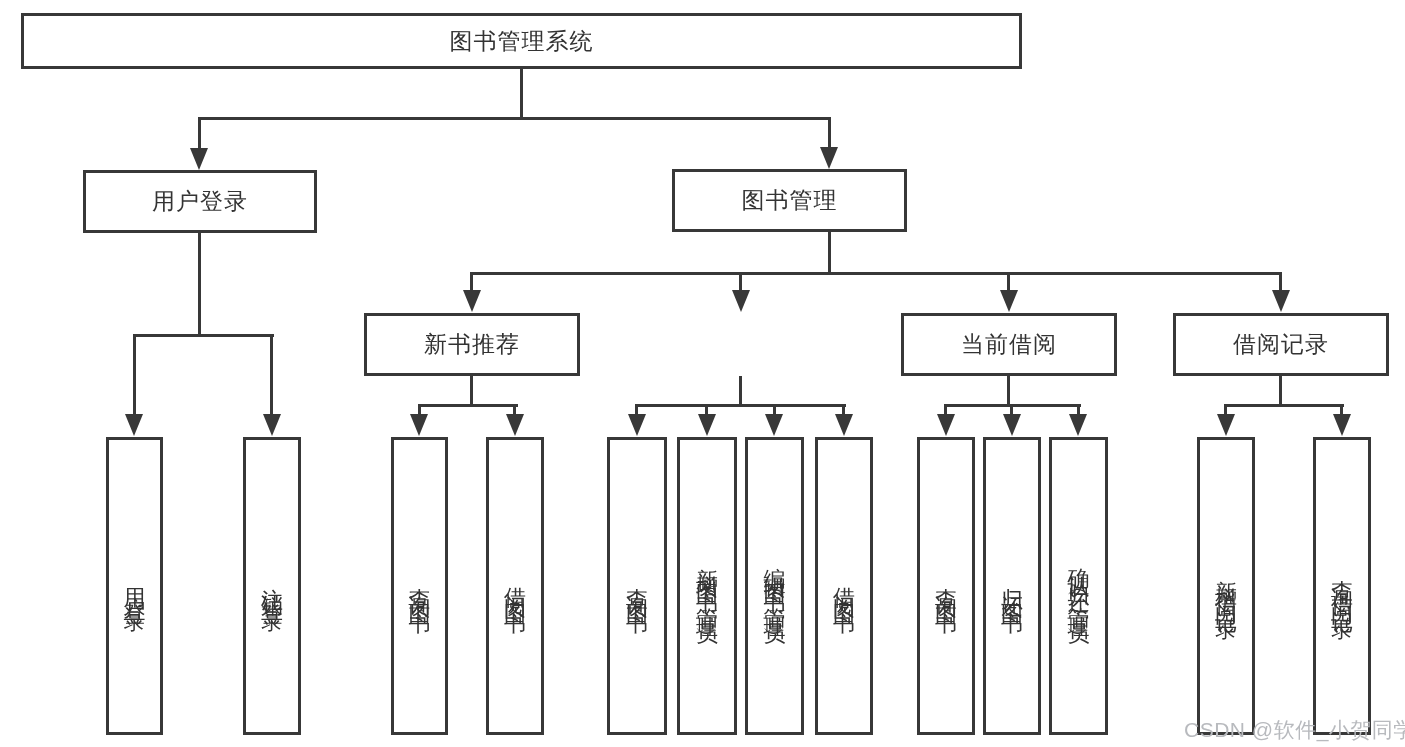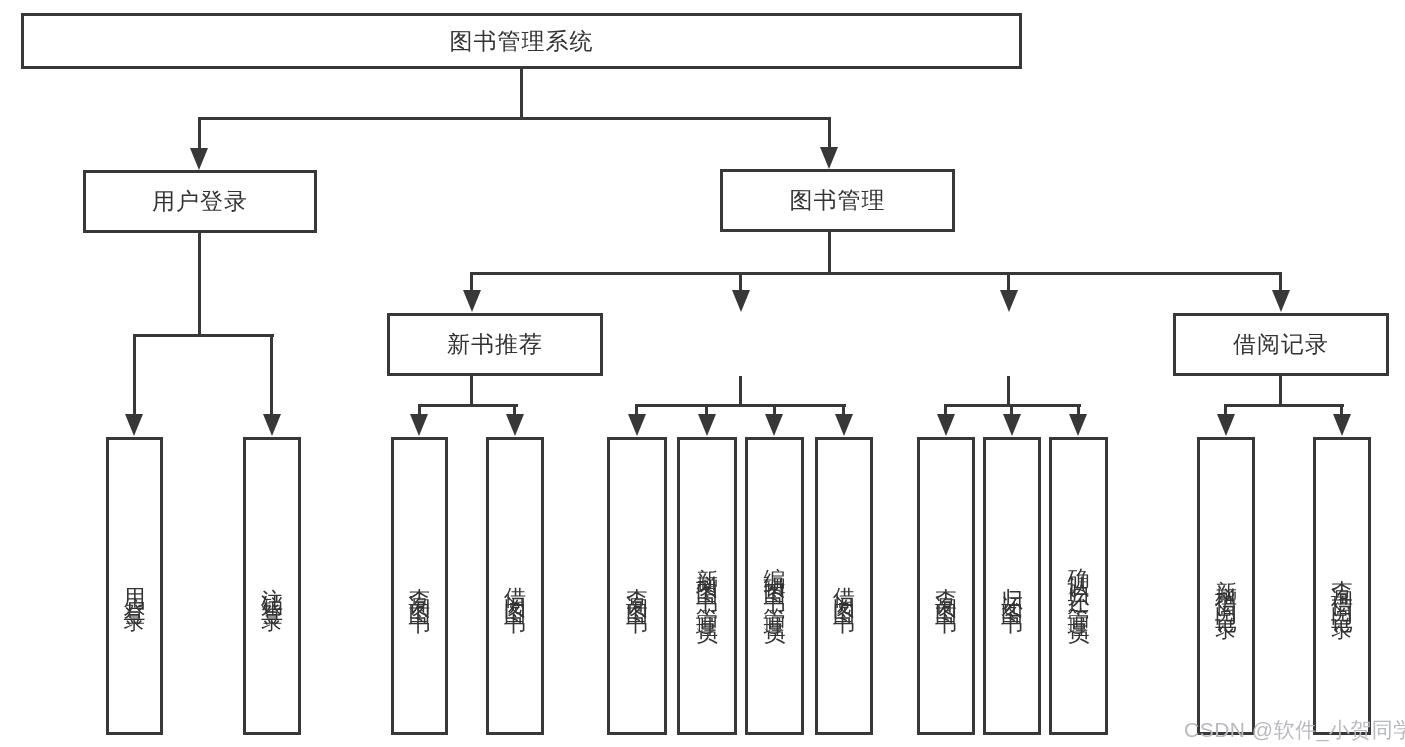--- a/index.html
+++ b/index.html
@@ -36,41 +36,42 @@
   <div class="box" style="left:21px;top:13px;width:1001px;height:56px;">图书管理系统</div>
 
   <div class="vl" style="left:520px;top:69px;height:49px;"></div>
   <div class="hl" style="left:198px;top:117px;width:633px;"></div>
   <div class="vl" style="left:198px;top:117px;height:32px;"></div>
   <div class="arr" style="left:190px;top:148px;"></div>
   <div class="vl" style="left:828px;top:117px;height:31px;"></div>
   <div class="arr" style="left:820px;top:147px;"></div>
 
   <div class="box" style="left:83px;top:170px;width:234px;height:63px;">用户登录</div>
-  <div class="box" style="left:720px;top:169px;width:235px;height:63px;">图书管理</div>
+  <div class="box" style="left:672px;top:169px;width:235px;height:63px;">图书管理</div>
 
   <div class="vl" style="left:198px;top:233px;height:104px;"></div>
   <div class="hl" style="left:133px;top:334px;width:141px;"></div>
   <div class="vl" style="left:133px;top:334px;height:82px;"></div>
   <div class="arr" style="left:125px;top:414px;"></div>
   <div class="vl" style="left:270px;top:334px;height:82px;"></div>
   <div class="arr" style="left:263px;top:414px;"></div>
 
   <div class="vl" style="left:828px;top:232px;height:43px;"></div>
   <div class="hl" style="left:471px;top:272px;width:811px;"></div>
   <div class="vl" style="left:470px;top:272px;height:20px;"></div>
   <div class="arr" style="left:463px;top:290px;"></div>
   <div class="vl" style="left:739px;top:272px;height:20px;"></div>
   <div class="arr" style="left:732px;top:290px;"></div>
   <div class="vl" style="left:1007px;top:272px;height:20px;"></div>
   <div class="arr" style="left:1000px;top:290px;"></div>
   <div class="vl" style="left:1279px;top:272px;height:20px;"></div>
   <div class="arr" style="left:1272px;top:290px;"></div>
 
-  <div class="box" style="left:364px;top:313px;width:216px;height:63px;margin-left:23px;">新书推荐</div>
+  <div class="box" style="left:364px;top:313px;width:216px;height:63px;">新书推荐</div>
+  <div class="box" style="left:901px;top:313px;width:216px;height:63px;">当前借阅</div>
   <div class="box" style="left:1173px;top:313px;width:216px;height:63px;">借阅记录</div>
 
   <div class="vl" style="left:470px;top:376px;height:30px;"></div>
   <div class="hl" style="left:418px;top:404px;width:100px;"></div>
   <div class="vl" style="left:418px;top:404px;height:12px;"></div>
   <div class="arr" style="left:410px;top:414px;"></div>
   <div class="vl" style="left:513px;top:404px;height:12px;"></div>
   <div class="arr" style="left:506px;top:414px;"></div>
 
   <div class="vl" style="left:739px;top:376px;height:30px;"></div>

